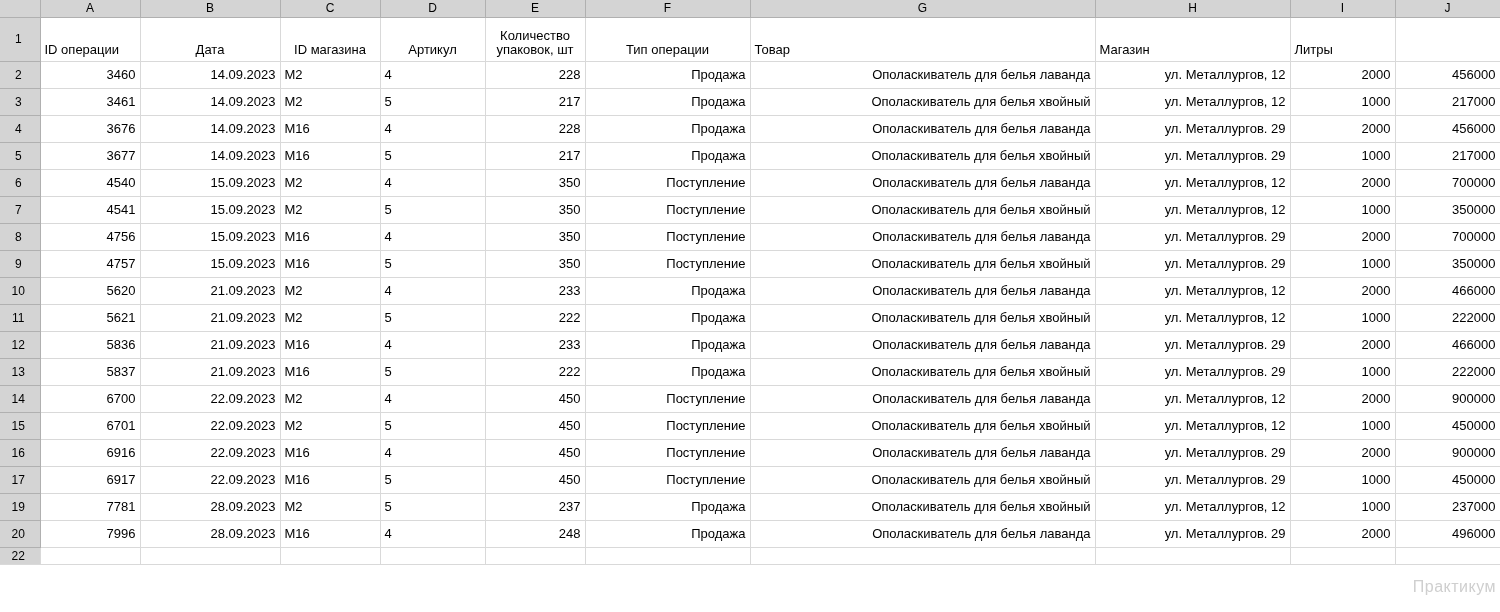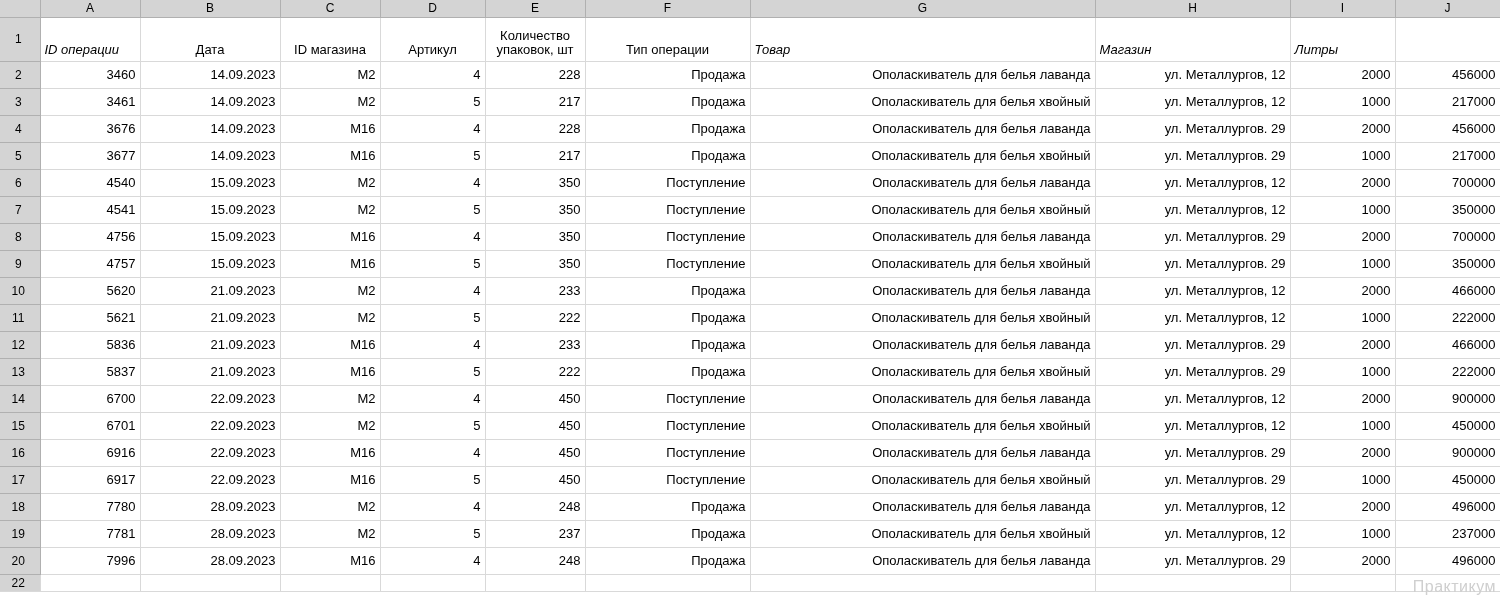--- a/index.html
+++ b/index.html
@@ -53,36 +53,36 @@
   }
   td.cell {
     border: 1px solid #d9d9d9;
     padding: 0 4px;
     height: 27px;
     white-space: nowrap;
     overflow: hidden;
     font-size: 13px;
   }
   td.num { text-align: right; }
-  td.ctr { text-align: right; }
+  td.ctr { text-align: left; }
   td.left { text-align: right; }
   tr.hdr td.cell {
     height: 44px;
     vertical-align: bottom;
     padding-bottom: 4px;
   }
   tr.hdr td.wrapc {
     text-align: center;
     white-space: normal;
     line-height: 14px;
     vertical-align: bottom;
     margin-left: 36px;
   }
   tr.hdr td.ctrh { text-align: center; vertical-align: bottom; }
-  tr.hdr td.lefth { text-align: left; vertical-align: bottom; font-style: italic; }
+  tr.hdr td.lefth { text-align: left; vertical-align: bottom; }
   
   tr.partial td { height: 12px; border: 1px solid #d9d9d9; }
   tr.partial td.rowhead { background:#d4d4d4; border-left:none;}
   .watermark {
     position: absolute;
     right: 4px;
     bottom: 16px;
     font-size: 16px;
     color: #cfcfcf;
     letter-spacing: 0.5px;
@@ -341,33 +341,20 @@
           <td class="cell ctr">M16</td>
           <td class="cell ctr">5</td>
           <td class="cell num">450</td>
           <td class="cell left">Поступление</td>
           <td class="cell left">Ополаскиватель для белья хвойный</td>
           <td class="cell left">ул. Металлургов. 29</td>
           <td class="cell num">1000</td>
           <td class="cell num">450000</td>
         </tr>
         <tr>
-          <td class="rowhead">18</td>
-          <td class="cell num">7780</td>
-          <td class="cell num">28.09.2023</td>
-          <td class="cell ctr">M2</td>
-          <td class="cell ctr">4</td>
-          <td class="cell num">248</td>
-          <td class="cell left">Продажа</td>
-          <td class="cell left">Ополаскиватель для белья лаванда</td>
-          <td class="cell left">ул. Металлургов, 12</td>
-          <td class="cell num">2000</td>
-          <td class="cell num">496000</td>
-        </tr>
-        <tr>
           <td class="rowhead">19</td>
           <td class="cell num">7781</td>
           <td class="cell num">28.09.2023</td>
           <td class="cell ctr">M2</td>
           <td class="cell ctr">5</td>
           <td class="cell num">237</td>
           <td class="cell left">Продажа</td>
           <td class="cell left">Ополаскиватель для белья хвойный</td>
           <td class="cell left">ул. Металлургов, 12</td>
           <td class="cell num">1000</td>

